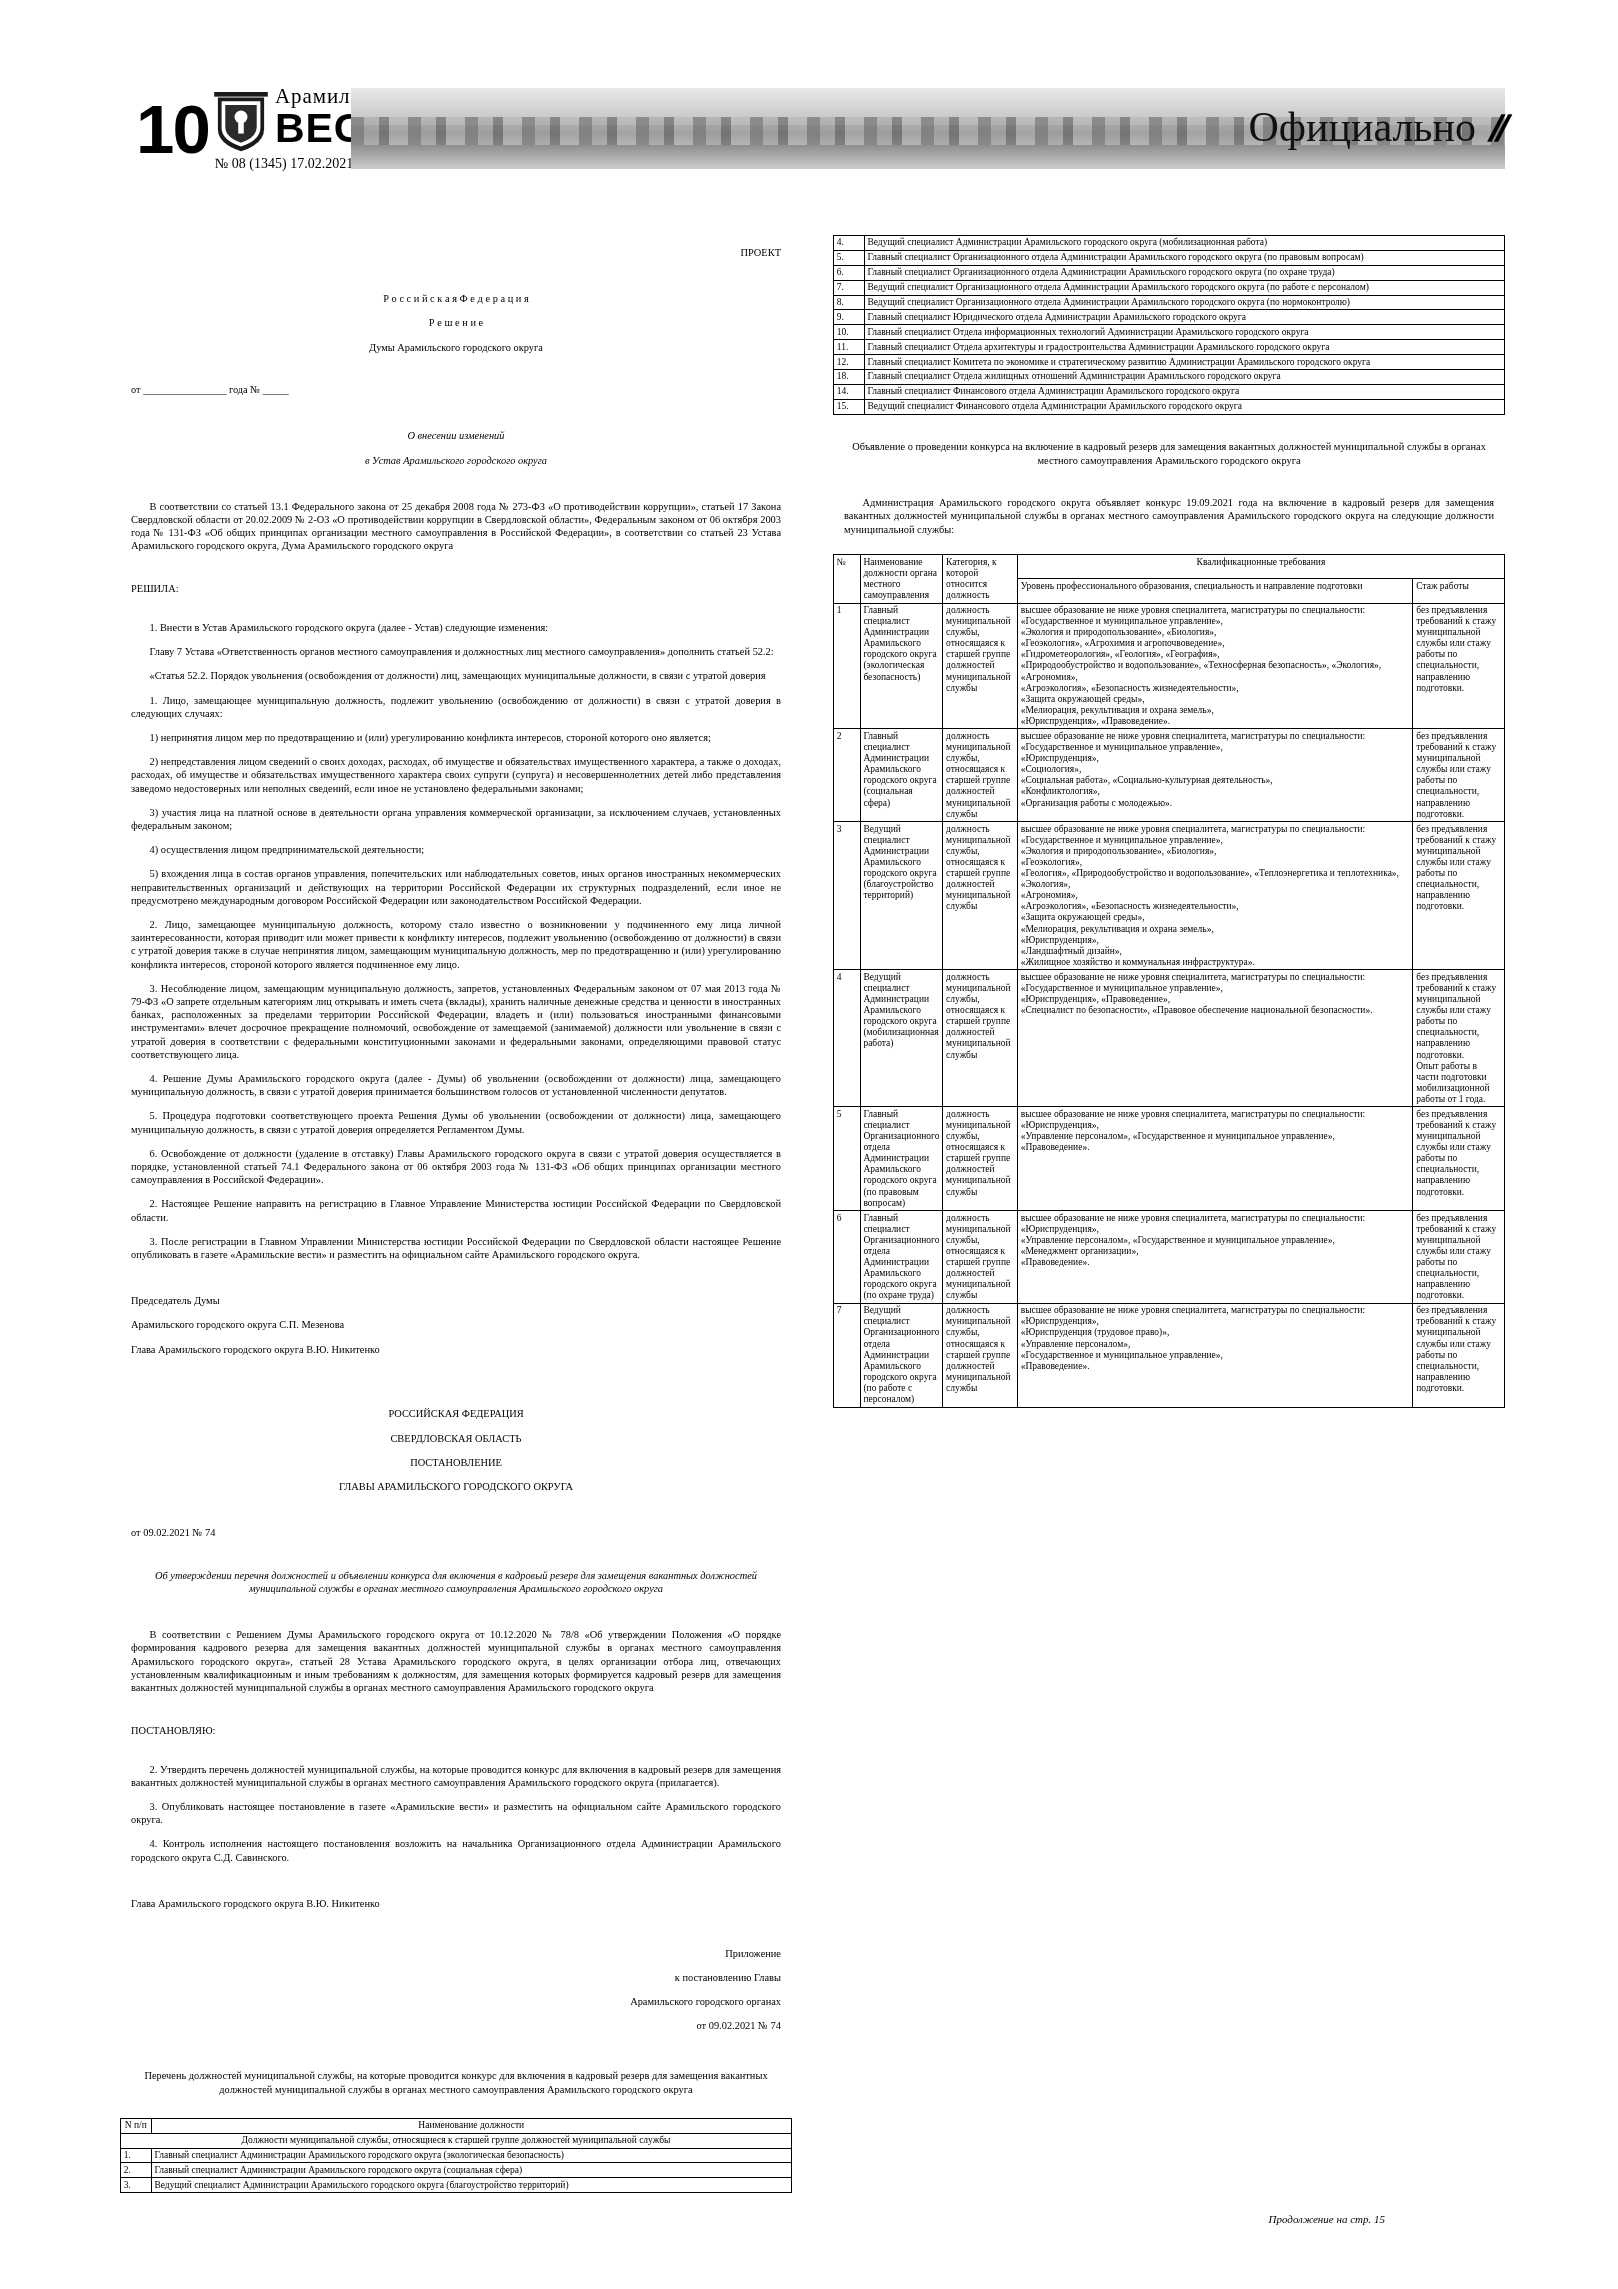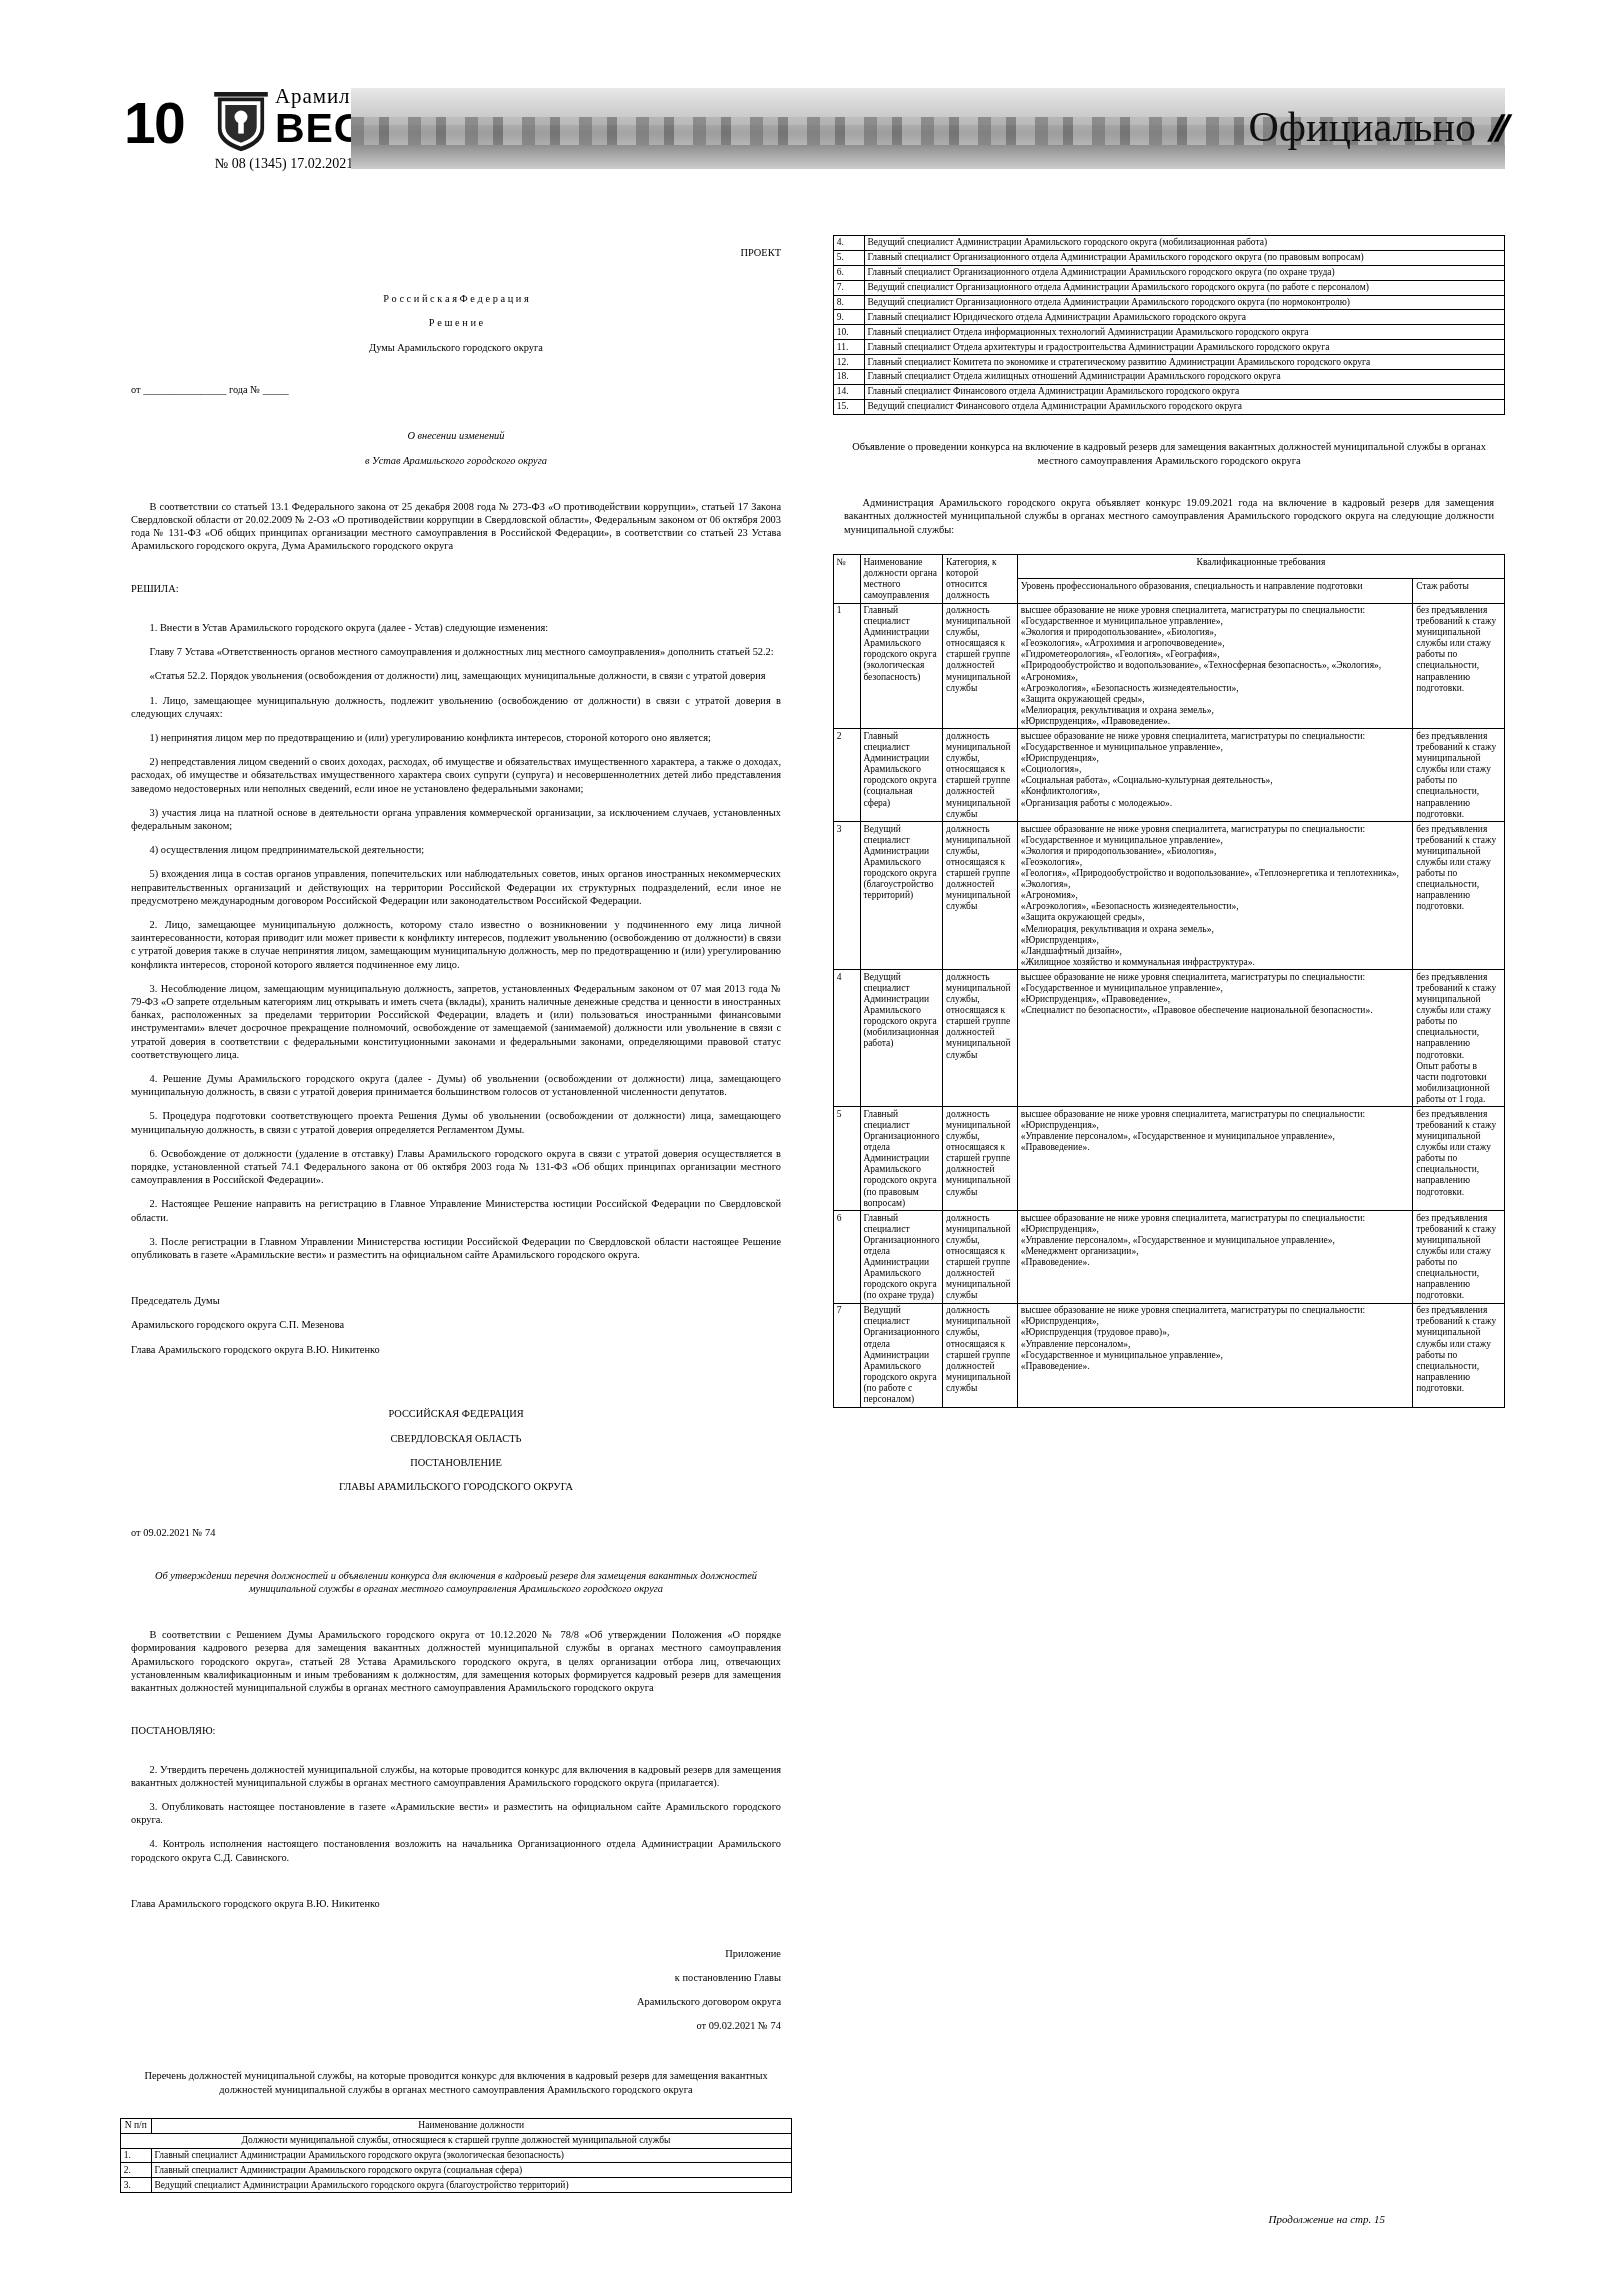--- a/index.html
+++ b/index.html
@@ -25,25 +25,25 @@
   
   .masthead {
     position: absolute;
     left: 120px;
     top: 88px;
     width: 1384px;
     height: 97px;
   }
   .mast-number {
     position: absolute;
-    left: 4px;
+    left: 16px;
     top: 7.4px;
     font-family: "Liberation Sans", sans-serif;
     font-weight: bold;
-    font-size: 57px;
+    font-size: 69px;
     letter-spacing: -1.8px;
     line-height: 1;
   }
   .mast-logo {
     position: absolute;
     left: 94px;
     top: 3.7px;
     width: 54px;
     height: 61px;
   }
@@ -276,21 +276,21 @@
       <p class="b">ПОСТАНОВЛЯЮ:</p>
       <div class="gap4"></div>
       <p class="ind">2. Утвердить перечень должностей муниципальной службы, на которые проводится конкурс для включения в кадровый резерв для замещения вакантных должностей муниципальной службы в органах местного самоуправления Арамильского городского округа (прилагается).</p>
       <p class="ind">3. Опубликовать настоящее постановление в газете «Арамильские вести» и разместить на официальном сайте Арамильского городского округа.</p>
       <p class="ind">4. Контроль исполнения настоящего постановления возложить на начальника Организационного отдела Администрации Арамильского городского округа С.Д. Савинского.</p>
       <div class="gap12"></div>
       <p>Глава Арамильского городского округа В.Ю. Никитенко</p>
       <div class="gap16"></div>
       <p class="right">Приложение</p>
       <p class="right">к постановлению Главы</p>
-      <p class="right">Арамильского договором округа</p>
+      <p class="right">Арамильского городского органах</p>
       <p class="right">от 09.02.2021 № 74</p>
       <div class="gap16"></div>
       <p class="center">Перечень должностей муниципальной службы, на которые проводится конкурс для включения в кадровый резерв для замещения вакантных должностей муниципальной службы в органах местного самоуправления Арамильского городского округа</p>
       <div class="gap12"></div>
 
       <table class="tbl">
         <tbody>
             <tr>
           <td class="num ctr">N п/п</td>
           <td class="ctr">Наименование должности</td>

